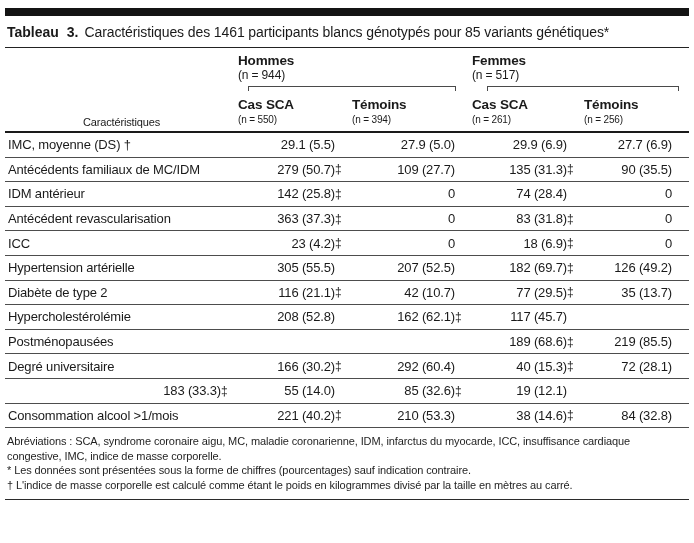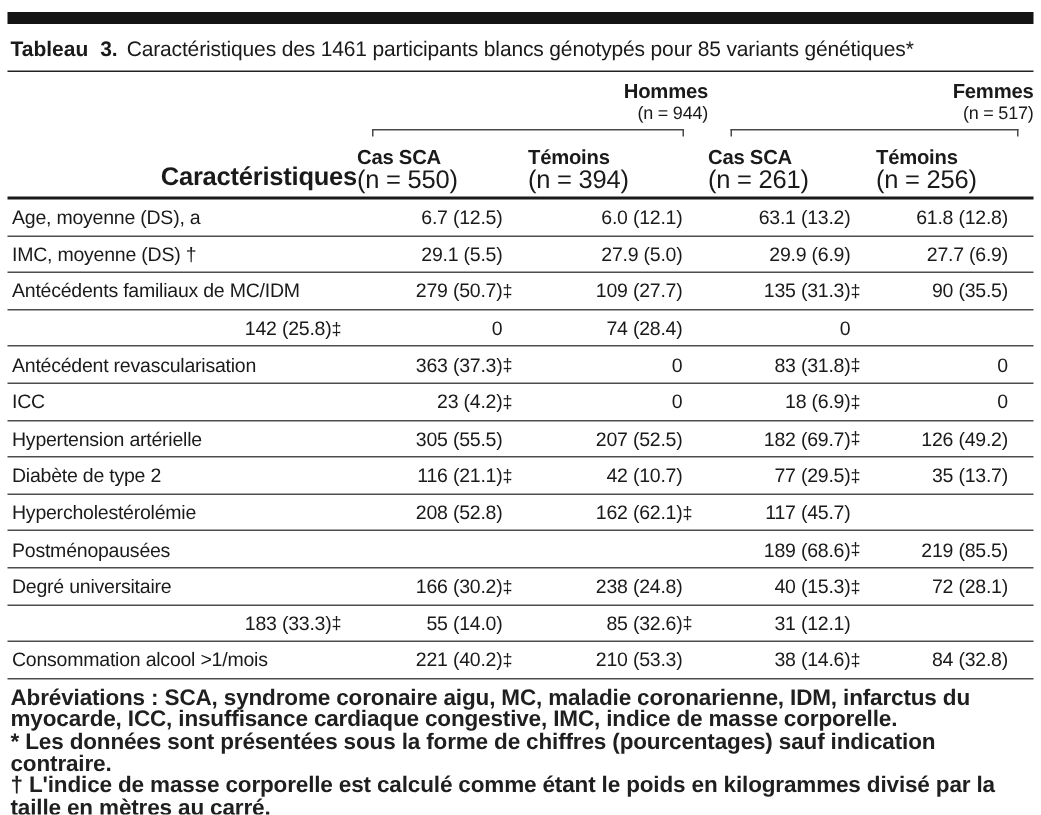--- a/index.html
+++ b/index.html
@@ -23,55 +23,54 @@
   .title-text { letter-spacing: -0.1px; }
 
   .grid5 {
     display: grid;
     grid-template-columns: 233px 114px 120px 112px 105px;
   }
 
   .thead { border-bottom: 2px solid #1a1a1a; padding-top: 5px; }
   .char-label {
     grid-column: 1; grid-row: 1 / 4;
-    align-self: end; text-align: right;
-    font-weight: bold; font-size: 17px; padding-bottom: 3px;
-  }
-  .group { text-align: right; line-height: 15px; }
+    align-self: end; text-align: center;
+    font-weight: normal; font-size: 11px; padding-bottom: 3px;
+  }
+  .group { text-align: left; line-height: 15px; }
   .group-hommes { grid-column: 2 / 4; grid-row: 1; }
   .group-femmes { grid-column: 4 / 6; grid-row: 1; }
   .gname { font-weight: bold; font-size: 13.5px; display: block; }
   .gcount { font-size: 12px; display: block; }
 
   .bracket { grid-row: 2; height: 5px; margin-top: 3px;
     border: 1.5px solid #4a4a4a; border-bottom: none; }
   .bracket-hommes { grid-column: 2 / 4; margin-left: 10px; margin-right: 16px; }
   .bracket-femmes { grid-column: 4 / 6; margin-left: 15px; margin-right: 10px; }
 
   .subhdr { grid-row: 3; text-align: left; padding: 6px 0 4px 0; line-height: 15px; }
   .sname { font-weight: bold; font-size: 13.5px; display: block; }
-  .scount { font-size: 17px; display: block; }
+  .scount { font-size: 10px; display: block; }
 
   .t-row { border-bottom: 1px solid #4d4d4d; height: 24.6px; }
   .rlabel {
     display: flex; align-items: center;
     padding-left: 3px; font-size: 13px; white-space: nowrap;
   }
   .cell {
     display: flex; align-items: center; justify-content: flex-end;
     padding-right: 9px; font-size: 13px; white-space: nowrap;
   }
   .cell .mark { width: 8px; font-size: 12px; text-align: left; }
 
   .footnotes {
     padding: 6px 2px 6px 2px;
-    font-size: 15px; line-height: 14.6px; letter-spacing: -0.1px;
+    font-size: 11px; line-height: 14.6px; letter-spacing: -0.1px;
     border-bottom: 1.5px solid #2b2b2b;
     color: #1f1f1f;
-    font-weight: bold;
   }
 </style>
 </head>
 <body>
 
 <div class="page">
 
   <div class="topbar"></div>
 
   <div class="title-row">
@@ -106,39 +105,20 @@
       <span class="sname">Cas SCA</span>
       <span class="scount">(n = 261)</span>
     </div>
     <div class="subhdr" style="grid-column:5">
       <span class="sname">Témoins</span>
       <span class="scount">(n = 256)</span>
     </div>
   </div>
 
   <div>
-    <div class="grid5 t-row">
-      <div class="rlabel">Age, moyenne (DS), a</div>
-      <div class="cell">
-          <span class="val">6.7 (12.5)</span>
-          <span class="mark"></span>
-        </div>
-      <div class="cell">
-          <span class="val">6.0 (12.1)</span>
-          <span class="mark"></span>
-        </div>
-      <div class="cell">
-          <span class="val">63.1 (13.2)</span>
-          <span class="mark"></span>
-        </div>
-      <div class="cell">
-          <span class="val">61.8 (12.8)</span>
-          <span class="mark"></span>
-        </div>
-    </div>
 
     <div class="grid5 t-row">
       <div class="rlabel">IMC, moyenne (DS) †</div>
       <div class="cell">
           <span class="val">29.1 (5.5)</span>
           <span class="mark"></span>
         </div>
       <div class="cell">
           <span class="val">27.9 (5.0)</span>
           <span class="mark"></span>
@@ -167,20 +147,21 @@
           <span class="val">135 (31.3)</span>
           <span class="mark">‡</span>
         </div>
       <div class="cell">
           <span class="val">90 (35.5)</span>
           <span class="mark"></span>
         </div>
     </div>
 
     <div class="grid5 t-row">
+      <div class="rlabel">IDM antérieur</div>
       <div class="cell">
           <span class="val">142 (25.8)</span>
           <span class="mark">‡</span>
         </div>
       <div class="cell">
           <span class="val">0</span>
           <span class="mark"></span>
         </div>
       <div class="cell">
           <span class="val">74 (28.4)</span>
@@ -308,21 +289,21 @@
         </div>
     </div>
 
     <div class="grid5 t-row">
       <div class="rlabel">Degré universitaire</div>
       <div class="cell">
           <span class="val">166 (30.2)</span>
           <span class="mark">‡</span>
         </div>
       <div class="cell">
-          <span class="val">238 (24.8)</span>
+          <span class="val">292 (60.4)</span>
           <span class="mark"></span>
         </div>
       <div class="cell">
           <span class="val">40 (15.3)</span>
           <span class="mark">‡</span>
         </div>
       <div class="cell">
           <span class="val">72 (28.1)</span>
           <span class="mark"></span>
         </div>
@@ -335,21 +316,21 @@
         </div>
       <div class="cell">
           <span class="val">55 (14.0)</span>
           <span class="mark"></span>
         </div>
       <div class="cell">
           <span class="val">85 (32.6)</span>
           <span class="mark">‡</span>
         </div>
       <div class="cell">
-          <span class="val">31 (12.1)</span>
+          <span class="val">19 (12.1)</span>
           <span class="mark"></span>
         </div>
     </div>
 
     <div class="grid5 t-row">
       <div class="rlabel">Consommation alcool &gt;1/mois</div>
       <div class="cell">
           <span class="val">221 (40.2)</span>
           <span class="mark">‡</span>
         </div>

